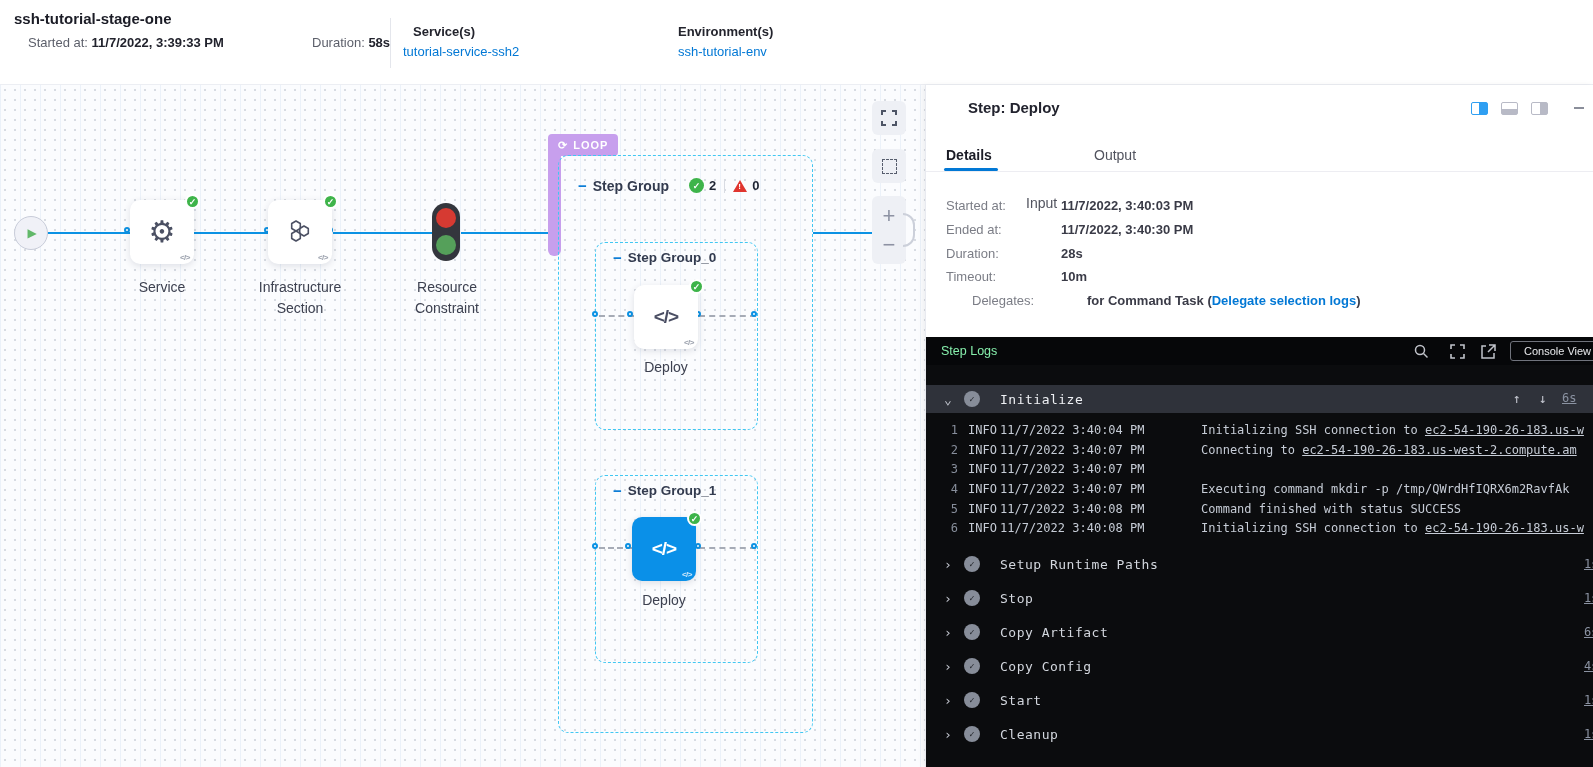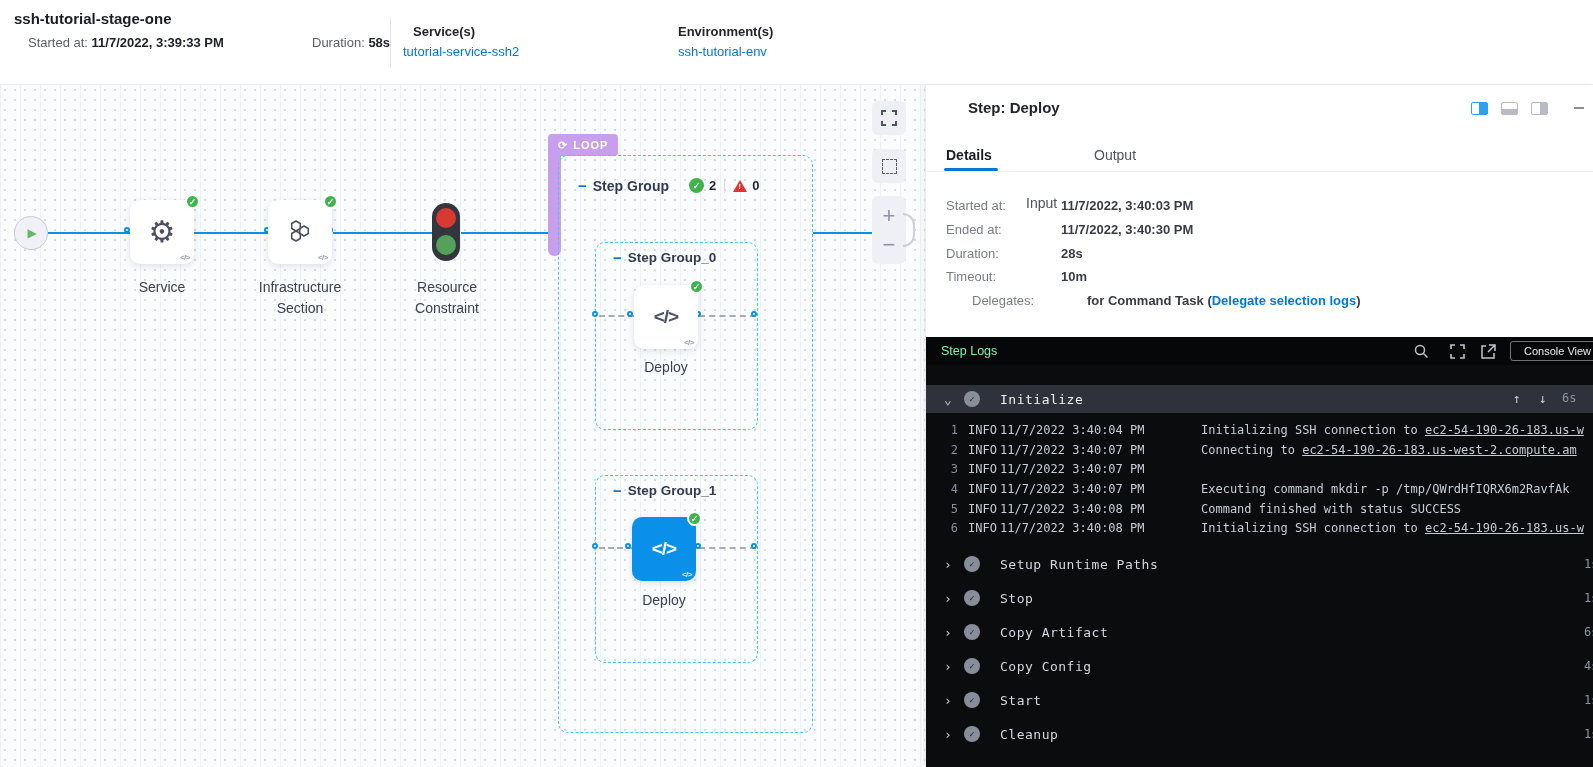--- a/index.html
+++ b/index.html
@@ -101,21 +101,21 @@
     color:#e8e9ec; font-size:11px; display:flex; align-items:center; justify-content:center; cursor:pointer; white-space:nowrap; }
 
   .log-area { position:absolute; left:0; top:280px; width:668px; height:402px; background:#0b0c0e;
     font-family:"DejaVu Sans Mono", monospace; padding-top:20px; overflow:hidden; }
   .init-bar { position:relative; width:668px; height:28px; background:#2f323a; display:flex; align-items:center; cursor:pointer; }
   .chev { margin-left:14px; width:16px; text-align:center; color:#c3c6cf; font-size:13px; cursor:pointer; }
   .cc-icon { margin-left:8px; width:16px; height:16px; border-radius:50%; background:#878d99; color:#23252b;
     font-size:9px; font-weight:700; display:flex; align-items:center; justify-content:center; flex:none; }
   .sec-title { margin-left:20px; font-size:13px; color:#eef0f4; letter-spacing:0.5px; white-space:nowrap; }
   .init-arrow { position:absolute; top:6px; color:#c3c6cf; font-size:13px; cursor:pointer; }
-  .sec-duration { position:absolute; left:658px; top:6px; font-size:12px; color:#8b93a2; white-space:nowrap; }
+  .sec-duration { position:absolute; left:658px; top:6px; font-size:12px; color:#8b93a2; white-space:nowrap;text-decoration:underline; }
 
   .log-lines { margin-top:8px; }
   .log-line { display:flex; height:19.7px; line-height:19.7px; font-size:12px; color:#c6ccd6; white-space:nowrap; overflow:hidden; }
   .ln-num { margin-left:12px; width:20px; text-align:right; color:#878e9b; flex:none; }
   .ln-level { margin-left:10px; width:32px; flex:none; }
   .ln-time { width:155px; flex:none; }
   .ln-msg { margin-left:46px; flex:none; }
   .ln-link { color:#c6ccd6; text-decoration:underline; cursor:pointer; }
 
   .log-sections { margin-top:10px; }

